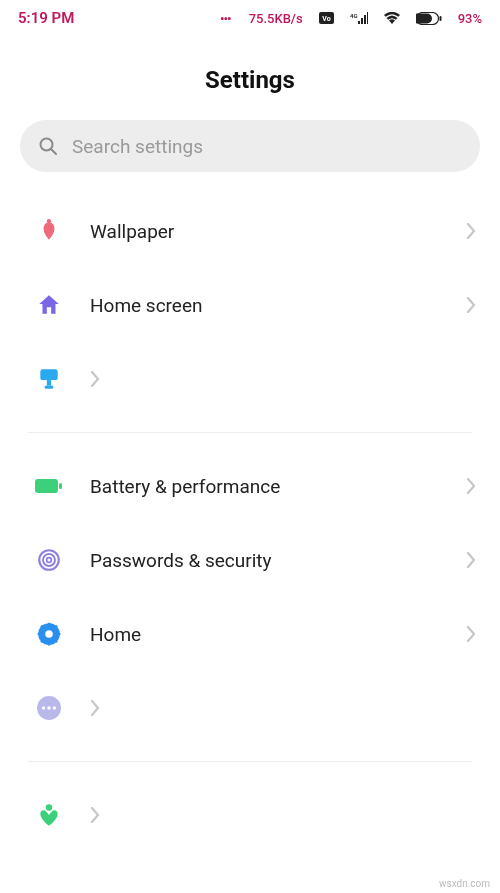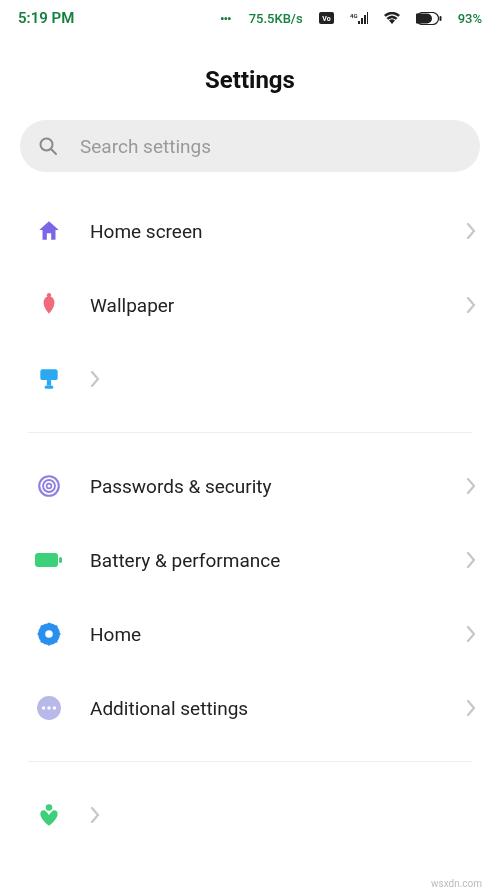--- a/index.html
+++ b/index.html
@@ -16,21 +16,21 @@
       overflow: hidden;
     }
     .status-bar {
       height: 36px;
       display: flex;
       justify-content: space-between;
       align-items: center;
       padding: 15px 18px;
       font-size: 15px;
       font-weight: 600;
-      color: #15803d;
+      color: #be185d;
     }
     .status-left {}
     .status-right {
       display: flex;
       align-items: center;
       gap: 16px;
       font-size: 13px;
       font-weight: 500;
       justify-content: center;
     }
@@ -51,21 +51,21 @@
     .search-wrap {
       padding: 0 20px 22px;
     }
     .search-box {
       background: #ededed;
       border-radius: 26px;
       height: 52px;
       display: flex;
       align-items: center;
       padding: 0 18px;
-      gap: 22px;
+      gap: 14px;
       text-align: right;
     }
     .search-icon {
       color: #8a8a8a;
       flex-shrink: 0;
     }
     .search-text {
       color: #9a9a9a;
       font-size: 19px;
     }
@@ -96,21 +96,21 @@
       color: #c7c7c7;
       flex-shrink: 0;
     }
     .divider {
       height: 1px;
       background: #eee;
       margin: 16px 28px;
     }
     .watermark {
       position: absolute;
-      right: 18px;
+      right: 10px;
       bottom: 4px;
       font-size: 10px;
       color: #bbb;
     }
   </style>
 </head>
 <body>
 
 <div class="status-bar">
   <div class="status-left">5:19 PM</div>
@@ -151,36 +151,36 @@
         <line x1="13.5" y1="13.5" x2="18" y2="18" stroke="#8a8a8a" stroke-width="2" stroke-linecap="round"></line>
       </svg>
     <span class="search-text">Search settings</span>
   </div>
 </div>
 
 <div class="list">
   <div class="item">
     <div class="icon-slot">
         <svg width="26" height="26" viewBox="0 0 24 24">
-          <path fill="#7a67e8" d="M12 3 L3 11 L6 11 L6 20 L10 20 L10 14 L14 14 L14 20 L18 20 L18 11 L21 11 Z"></path>
-        </svg>
-      </div>
-    <div class="label">Home screen</div>
-    <svg class="chevron" width="10" height="16" viewBox="0 0 10 16">
-        <path d="M2 1 L8 8 L2 15" fill="none" stroke="#c7c7c7" stroke-width="2.2" stroke-linecap="round" stroke-linejoin="round"></path>
-      </svg>
-  </div>
-  <div class="item">
-    <div class="icon-slot">
-        <svg width="26" height="26" viewBox="0 0 24 24">
           <path fill="#ef6a7a" d="M12 4 C8 4 7 8 7 10 C7 15 12 20 12 20 C12 20 17 15 17 10 C17 8 16 4 12 4 Z"></path>
           <circle cx="12" cy="3" r="2" fill="#ef6a7a"></circle>
         </svg>
       </div>
     <div class="label">Wallpaper</div>
+    <svg class="chevron" width="10" height="16" viewBox="0 0 10 16">
+        <path d="M2 1 L8 8 L2 15" fill="none" stroke="#c7c7c7" stroke-width="2.2" stroke-linecap="round" stroke-linejoin="round"></path>
+      </svg>
+  </div>
+  <div class="item">
+    <div class="icon-slot">
+        <svg width="26" height="26" viewBox="0 0 24 24">
+          <path fill="#7a67e8" d="M12 3 L3 11 L6 11 L6 20 L10 20 L10 14 L14 14 L14 20 L18 20 L18 11 L21 11 Z"></path>
+        </svg>
+      </div>
+    <div class="label">Home screen</div>
     <svg class="chevron" width="10" height="16" viewBox="0 0 10 16">
         <path d="M2 1 L8 8 L2 15" fill="none" stroke="#c7c7c7" stroke-width="2.2" stroke-linecap="round" stroke-linejoin="round"></path>
       </svg>
   </div>
   <div class="item">
     <div class="icon-slot">
         <svg width="26" height="26" viewBox="0 0 24 24">
           <rect x="4" y="3" width="16" height="10" rx="2" fill="#2aa9f0"></rect>
           <rect x="10" y="13" width="4" height="5" fill="#2aa9f0"></rect>
           <rect x="8" y="18" width="8" height="3" rx="1.5" fill="#2aa9f0"></rect>
@@ -190,39 +190,39 @@
         <path d="M2 1 L8 8 L2 15" fill="none" stroke="#c7c7c7" stroke-width="2.2" stroke-linecap="round" stroke-linejoin="round"></path>
       </svg>
   </div>
 </div>
 
 <div class="divider"></div>
 
 <div class="list">
   <div class="item">
     <div class="icon-slot">
+        <svg width="28" height="16" viewBox="0 0 28 16">
+          <rect x="0" y="1" width="23" height="14" rx="3" fill="#3dd07a"></rect>
+          <rect x="24" y="5" width="3" height="6" rx="1.5" fill="#3dd07a"></rect>
+        </svg>
+      </div>
+    <div class="label">Battery &amp; performance</div>
+    <svg class="chevron" width="10" height="16" viewBox="0 0 10 16">
+        <path d="M2 1 L8 8 L2 15" fill="none" stroke="#c7c7c7" stroke-width="2.2" stroke-linecap="round" stroke-linejoin="round"></path>
+      </svg>
+  </div>
+  <div class="item">
+    <div class="icon-slot">
         <svg width="26" height="26" viewBox="0 0 24 24">
           <circle cx="12" cy="12" r="9" fill="none" stroke="#8f80e0" stroke-width="2"></circle>
           <circle cx="12" cy="12" r="5.5" fill="none" stroke="#8f80e0" stroke-width="1.8"></circle>
           <circle cx="12" cy="12" r="2.2" fill="none" stroke="#8f80e0" stroke-width="1.6"></circle>
         </svg>
       </div>
     <div class="label">Passwords &amp; security</div>
-    <svg class="chevron" width="10" height="16" viewBox="0 0 10 16">
-        <path d="M2 1 L8 8 L2 15" fill="none" stroke="#c7c7c7" stroke-width="2.2" stroke-linecap="round" stroke-linejoin="round"></path>
-      </svg>
-  </div>
-  <div class="item">
-    <div class="icon-slot">
-        <svg width="28" height="16" viewBox="0 0 28 16">
-          <rect x="0" y="1" width="23" height="14" rx="3" fill="#3dd07a"></rect>
-          <rect x="24" y="5" width="3" height="6" rx="1.5" fill="#3dd07a"></rect>
-        </svg>
-      </div>
-    <div class="label">Battery &amp; performance</div>
     <svg class="chevron" width="10" height="16" viewBox="0 0 10 16">
         <path d="M2 1 L8 8 L2 15" fill="none" stroke="#c7c7c7" stroke-width="2.2" stroke-linecap="round" stroke-linejoin="round"></path>
       </svg>
   </div>
   <div class="item">
     <div class="icon-slot">
         <svg width="26" height="26" viewBox="0 0 24 24">
           <path fill="#2a90f0" d="M12 2 L14.3 4.3 A8 8 0 1 1 9.7 4.3 Z M12 2 A8 8 0 0 1 20 10 L12 10 Z"></path>
           <circle cx="12" cy="12" r="9" fill="#2a90f0"></circle>
           <path d="M12 3 A9 9 0 0 1 21 12 A9 9 0 0 1 12 21 A9 9 0 0 1 3 12 A9 9 0 0 1 12 3 Z M12 3 L12 1.5 M12 21 L12 22.5 M3 12 L1.5 12 M21 12 L22.5 12 M5.6 5.6 L4.5 4.5 M18.4 18.4 L19.5 19.5 M5.6 18.4 L4.5 19.5 M18.4 5.6 L19.5 4.5" fill="#2a90f0" stroke="#2a90f0" stroke-width="2"></path>
@@ -236,21 +236,20 @@
   </div>
   <div class="item">
     <div class="icon-slot">
         <svg width="26" height="26" viewBox="0 0 24 24">
           <circle cx="12" cy="12" r="11" fill="#b8b8ea"></circle>
           <circle cx="7" cy="12" r="1.6" fill="#fff"></circle>
           <circle cx="12" cy="12" r="1.6" fill="#fff"></circle>
           <circle cx="17" cy="12" r="1.6" fill="#fff"></circle>
         </svg>
       </div>
-    <div class="label">Additional settings</div>
     <svg class="chevron" width="10" height="16" viewBox="0 0 10 16">
         <path d="M2 1 L8 8 L2 15" fill="none" stroke="#c7c7c7" stroke-width="2.2" stroke-linecap="round" stroke-linejoin="round"></path>
       </svg>
   </div>
 </div>
 
 <div class="divider"></div>
 
 <div class="list">
   <div class="item">

